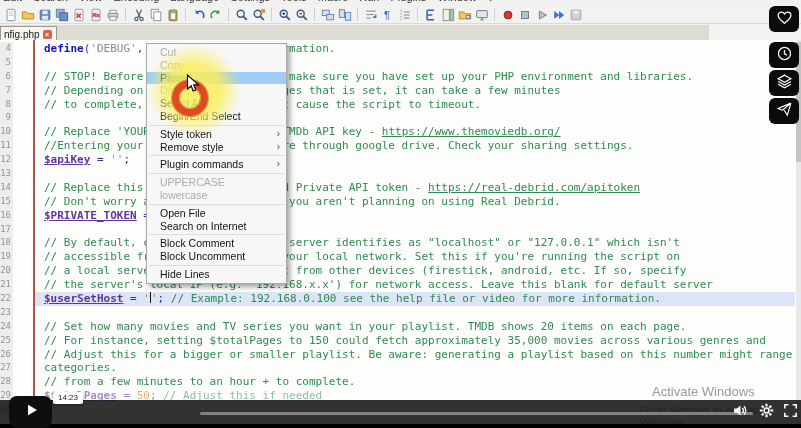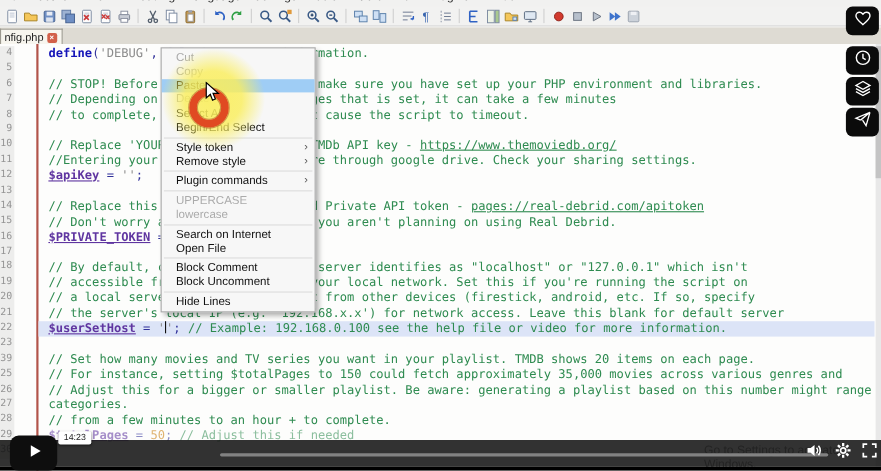--- a/index.html
+++ b/index.html
@@ -9,21 +9,21 @@
   
   .menubar{position:absolute;left:0;top:0;width:801px;height:6px;overflow:hidden;background:#f1f1f0;}
   .menubar-in{display:flex;gap:11px;padding-left:3px;margin-top:-11px;font-size:11px;line-height:16px;color:#333;white-space:nowrap;}
 
   
   .toolbar{position:absolute;left:0;top:6px;width:801px;height:18px;background:#f2f2f1;border-bottom:1px solid #dadada;display:flex;align-items:center;gap:2px;padding-left:3px;box-sizing:border-box;}
   .ticon{width:15px;height:15px;display:flex;align-items:center;justify-content:center;}
   .tsep{width:1px;height:13px;background:#cfcfcf;margin:0 3px;}
 
   
-  .tabbar{position:absolute;left:0;top:25px;width:801px;height:15px;background:#dedbd3;border-bottom:5px solid #d946ef;}
+  .tabbar{position:absolute;left:0;top:25px;width:709px;height:15px;background:#dedbd3;border-bottom:5px solid #d946ef;}
   .tab{position:absolute;left:0;top:1px;height:14px;display:flex;align-items:center;gap:3px;background:#f7f5ee;border:1px solid #9c998f;border-bottom:none;padding:0 4px 0 3px;font-size:10px;color:#222;}
   .tabx{width:9px;height:9px;background:var(--accent_close);color:#fff;font-size:7px;line-height:9px;text-align:center;border-radius:2px;font-weight:bold;}
 
   
   .editor{position:absolute;left:0;top:40px;width:801px;height:388px;background:#fdfdfc;}
   .gutter{position:absolute;left:0;top:2px;width:13px;background:#ededec;}
   .gnum{height:13.9px;position:relative;overflow:hidden;}
   .gnum span{position:absolute;right:2px;font:9px "DejaVu Sans Mono",monospace;color:#949494;line-height:13.9px;white-space:nowrap;}
   .redline{position:absolute;left:33px;top:0;width:2px;height:100%;background:#b2544a;}
   .code{position:absolute;left:35px;top:2px;width:760px;}
@@ -349,21 +349,21 @@
         <div class="gnum">
           <span>21</span>
         </div>
         <div class="gnum">
           <span>22</span>
         </div>
         <div class="gnum">
           <span>23</span>
         </div>
         <div class="gnum">
-          <span>39</span>
+          <span>24</span>
         </div>
         <div class="gnum">
           <span>25</span>
         </div>
         <div class="gnum">
           <span>26</span>
         </div>
         <div class="gnum">
           <span>27</span>
         </div>
@@ -382,21 +382,21 @@
         <div class="line"><span class="kw">define</span><span class="pn">(</span><span class="st">'DEBUG'</span><span class="pn">, </span><span class="kw">false</span><span class="pn">); </span><span class="cm">// more information.</span></div>
         <div class="line"></div>
         <div class="line"><span class="cm">// STOP! Before running this script, make sure you have set up your PHP environment and libraries.</span></div>
         <div class="line"><span class="cm">// Depending on the amount of API pages that is set, it can take a few minutes</span></div>
         <div class="line"><span class="cm">// to complete, which otherwise might cause the script to timeout.</span></div>
         <div class="line"></div>
         <div class="line"><span class="cm">// Replace 'YOUR_API_KEY' with your TMDb API key - </span><span class="url">https://www.themoviedb.org/</span></div>
         <div class="line"><span class="cm">//Entering your key if you don't share through google drive. Check your sharing settings.</span></div>
         <div class="line"><span class="vr">$apiKey</span><span class="pn"> = </span><span class="st">''</span><span class="pn">;</span></div>
         <div class="line"></div>
-        <div class="line"><span class="cm">// Replace this with your Real Debrid Private API token - </span><span class="url">pages://real-debrid.com/apitoken</span></div>
+        <div class="line"><span class="cm">// Replace this with your Real Debrid Private API token - </span><span class="url">https://real-debrid.com/apitoken</span></div>
         <div class="line"><span class="cm">// Don't worry about this setting if you aren't planning on using Real Debrid.</span></div>
         <div class="line"><span class="vr">$PRIVATE_TOKEN</span><span class="pn"> = </span><span class="st">''</span><span class="pn">;</span></div>
         <div class="line"></div>
         <div class="line"><span class="cm">// By default, code runs and the web server identifies as "localhost" or "127.0.0.1" which isn't</span></div>
         <div class="line"><span class="cm">// accessible from other devices on your local network. Set this if you're running the script on</span></div>
         <div class="line"><span class="cm">// a local server and want the output from other devices (firestick, android, etc. If so, specify</span></div>
         <div class="line"><span class="cm">// the server's local IP (e.g. '192.168.x.x') for network access. Leave this blank for default server</span></div>
         <div class="line hl"><span class="vr">$userSetHost</span><span class="pn"> = </span><span class="st">'</span><span class="caret"></span><span class="st">'</span><span class="pn">; </span><span class="cm">// Example: 192.168.0.100 see the help file or video for more information.</span></div>
         <div class="line"></div>
         <div class="line"><span class="cm">// Set how many movies and TV series you want in your playlist. TMDB shows 20 items on each page.</span></div>
@@ -404,40 +404,41 @@
         <div class="line"><span class="cm">// Adjust this for a bigger or smaller playlist. Be aware: generating a playlist based on this number might range</span></div>
         <div class="line"><span class="cm">categories.</span></div>
         <div class="line"><span class="cm">// from a few minutes to an hour + to complete.</span></div>
         <div class="line dim"><span class="vr">$totalPages</span><span class="pn"> = </span><span class="nm">50</span><span class="pn">; </span><span class="cm">// Adjust this if needed</span></div>
       </div>
     <div class="vscroll">
         <div class="vthumb"></div>
       </div>
   </div>
 
+  <div class="wm1">Activate Windows</div>
   <div class="wm2">Go to Settings to activate Windows.</div>
 
   <div class="cmenu" id="cmenu">
       <div class="mitem disabled"><span>Cut</span></div>
       <div class="mitem disabled"><span>Copy</span></div>
       <div class="mitem selected"><span>Paste</span></div>
       <div class="mitem disabled"><span>Delete</span></div>
       <div class="mitem"><span>Select All</span></div>
       <div class="mitem"><span>Begin/End Select</span></div>
       <div class="msep"></div>
       <div class="mitem"><span>Style token</span><span class="marrow">›</span></div>
       <div class="mitem"><span>Remove style</span><span class="marrow">›</span></div>
       <div class="msep"></div>
       <div class="mitem"><span>Plugin commands</span><span class="marrow">›</span></div>
       <div class="msep"></div>
       <div class="mitem disabled"><span>UPPERCASE</span></div>
       <div class="mitem disabled"><span>lowercase</span></div>
       <div class="msep"></div>
+      <div class="mitem"><span>Open File</span></div>
       <div class="mitem"><span>Search on Internet</span></div>
-      <div class="mitem"><span>Open File</span></div>
       <div class="msep"></div>
       <div class="mitem"><span>Block Comment</span></div>
       <div class="mitem"><span>Block Uncomment</span></div>
       <div class="msep"></div>
       <div class="mitem"><span>Hide Lines</span></div>
     </div>
 
   <div class="spot"></div>
   <div class="ring"></div>
   <div class="cursor">

